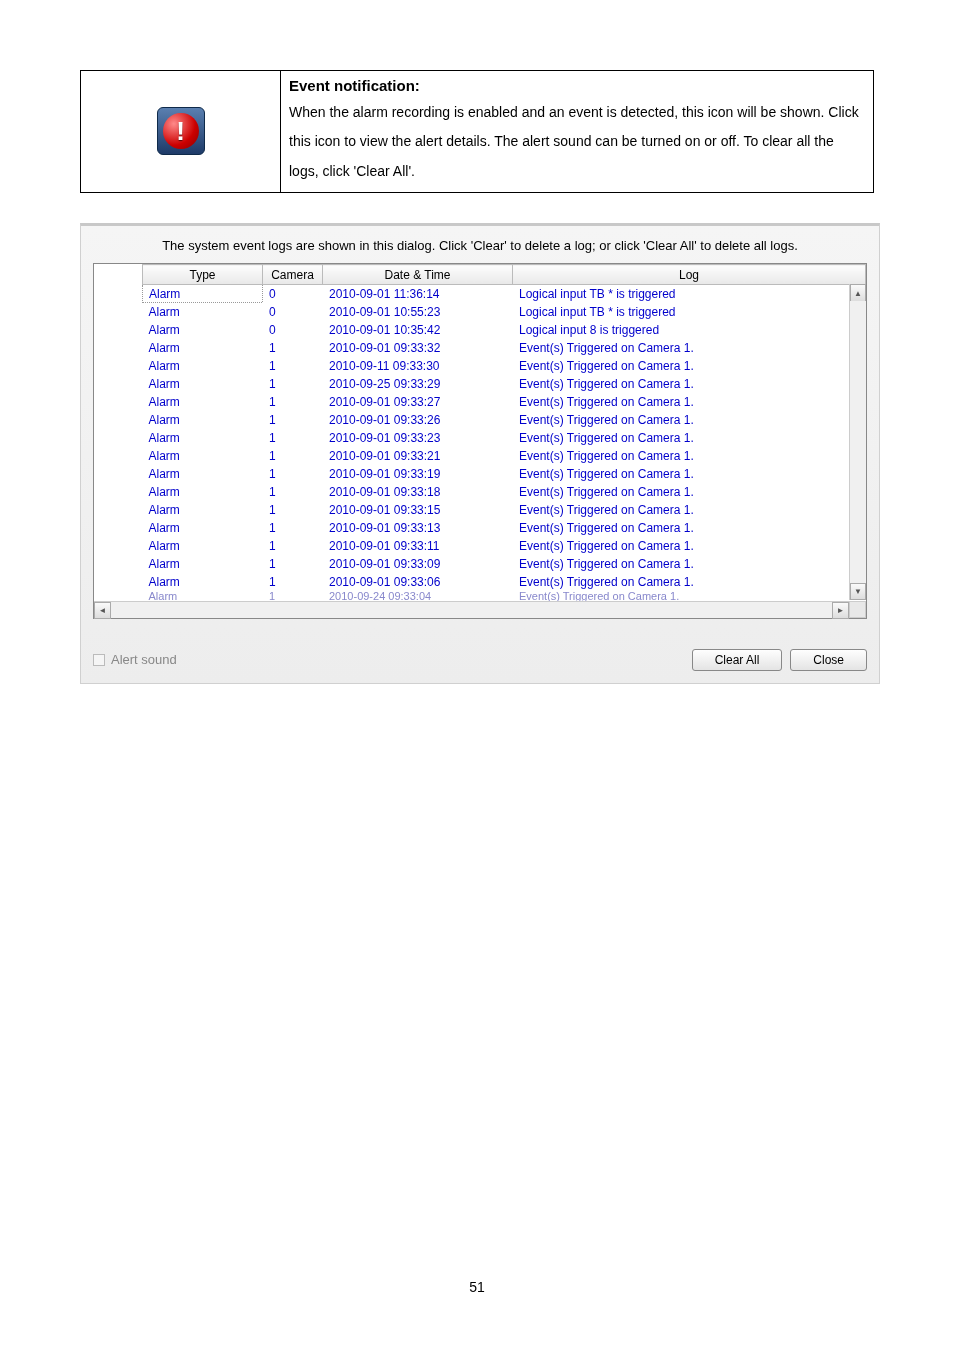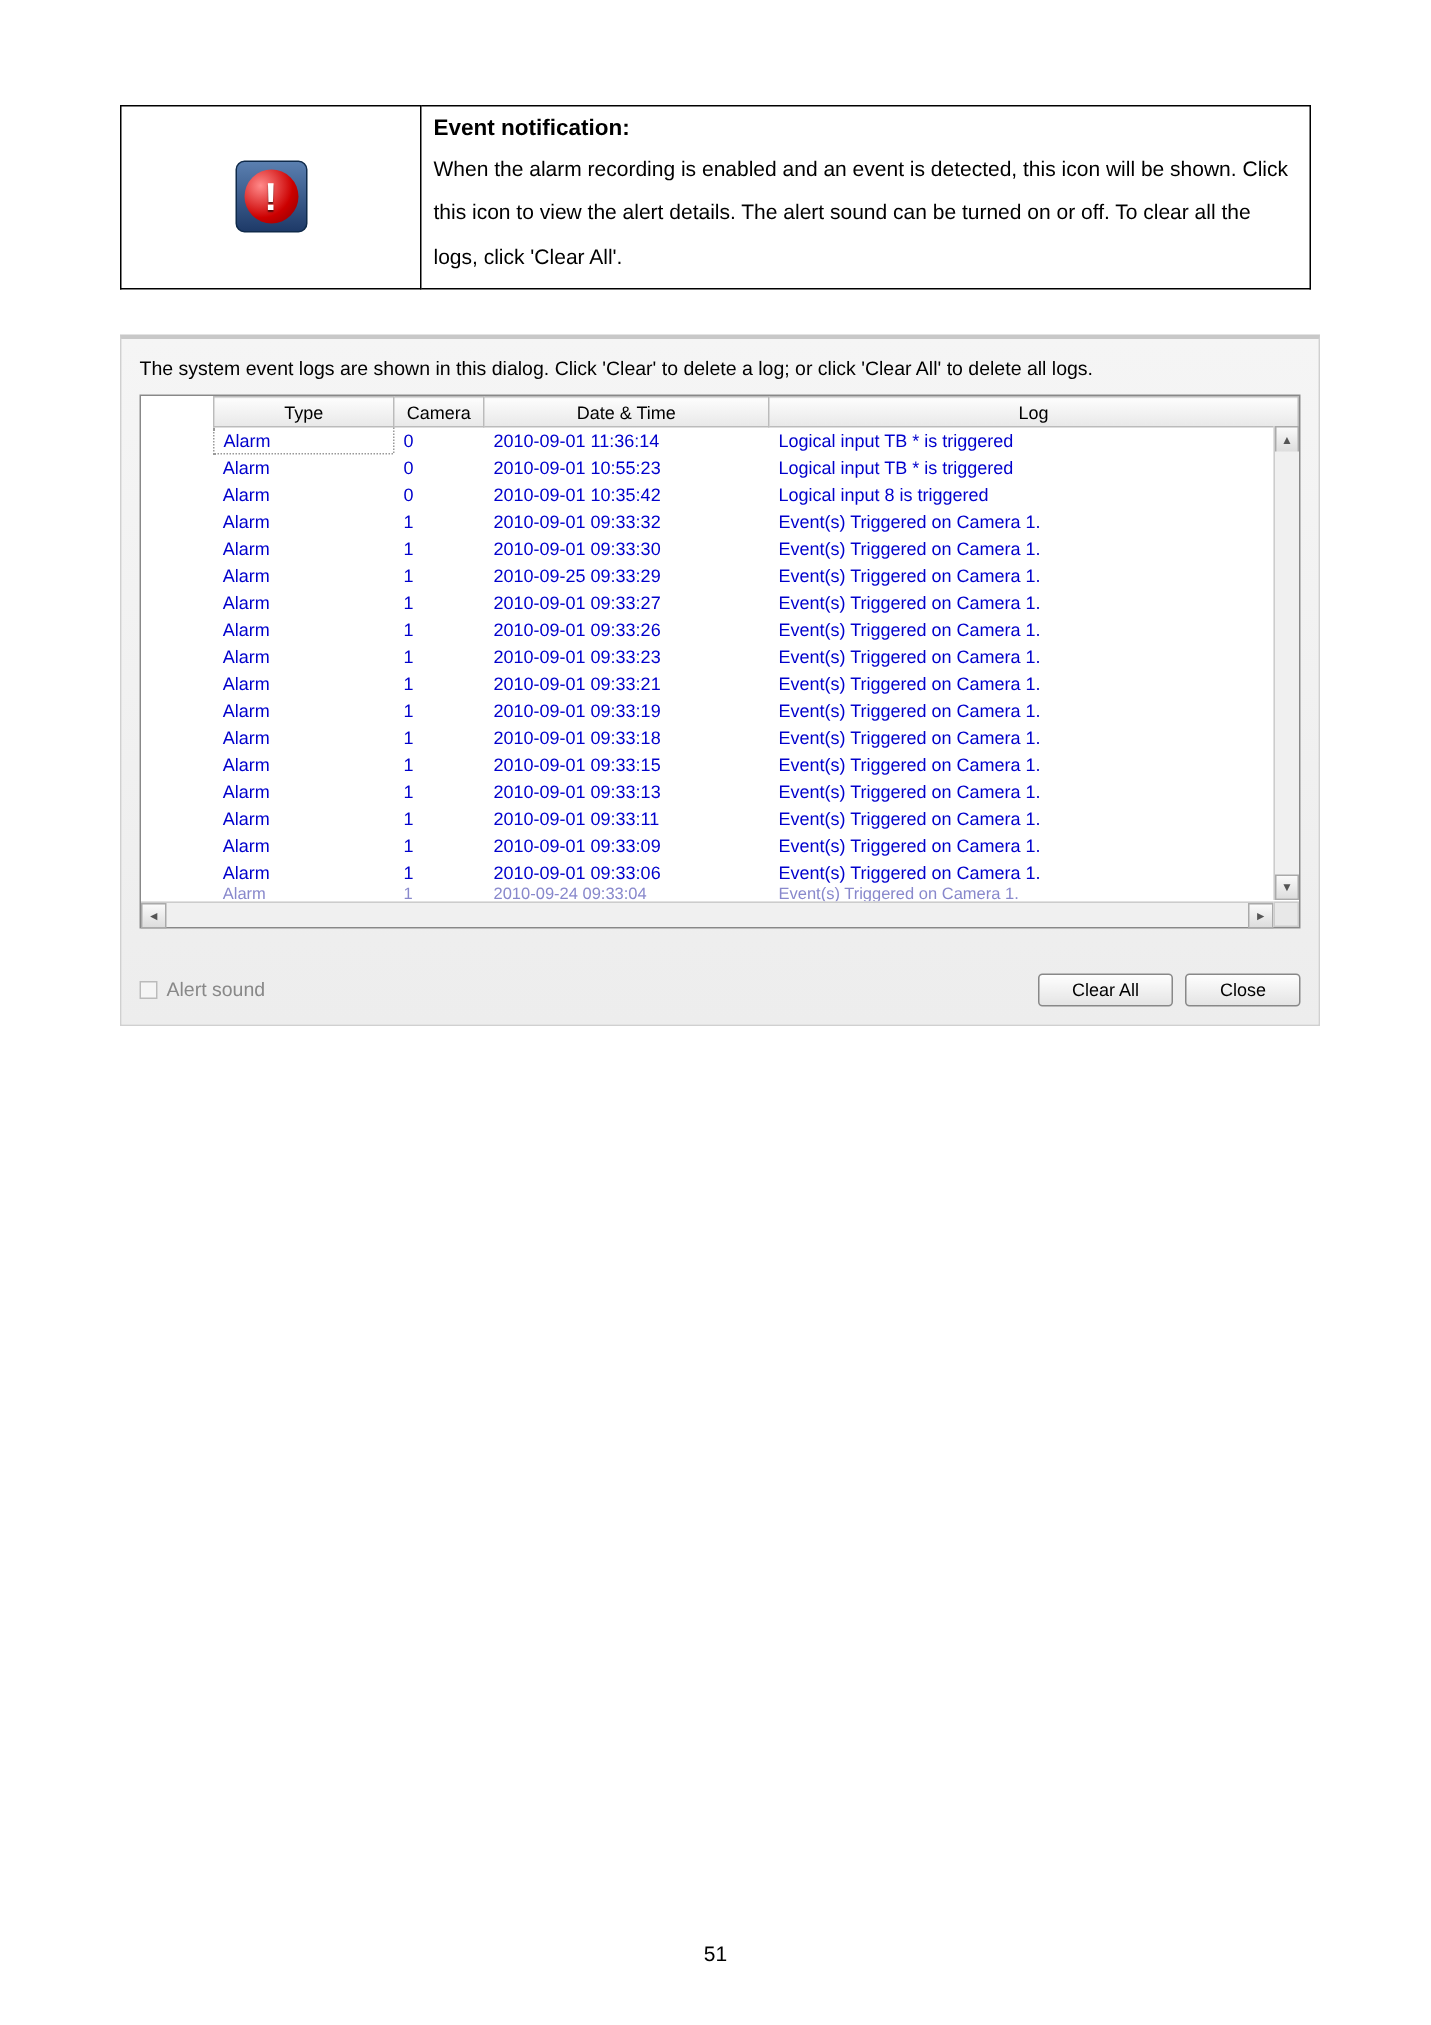--- a/index.html
+++ b/index.html
@@ -73,20 +73,21 @@
       background: linear-gradient(#f5f5f5, #ededed);
       width: 800px;
       padding: 12px;
       border-top: 3px solid #c8c8c8;
     }
     .dialog-intro {
       font-size: 13px;
       color: #000;
       margin-bottom: 8px;
       line-height: 1.3;
+      text-align: center;
     }
     .log-table-wrap {
       border: 1px solid #888;
       background: #fff;
       position: relative;
       padding-left: 48px;
     }
     .log-table {
       border-collapse: collapse;
       width: 100%;
@@ -201,21 +202,21 @@
       border-radius: 3px;
       font-size: 12px;
       color: #000;
       display: flex;
       align-items: center;
       justify-content: center;
       padding: 0 22px;
     }
     .page-number {
       position: absolute;
-      bottom: 40px;
+      bottom: 55px;
       left: 0;
       right: 0;
       text-align: center;
       font-size: 14px;
       color: #000;
     }
   </style>
 </head>
 <body>
 
@@ -270,21 +271,21 @@
           </tr>
           <tr>
             <td class="col-type type-cell">Alarm</td>
             <td class="col-camera">1</td>
             <td class="col-date">2010-09-01 09:33:32</td>
             <td class="col-log">Event(s) Triggered on Camera 1.</td>
           </tr>
           <tr>
             <td class="col-type type-cell">Alarm</td>
             <td class="col-camera">1</td>
-            <td class="col-date">2010-09-01 09:33:30</td>
+            <td class="col-date">2010-09-11 09:33:30</td>
             <td class="col-log">Event(s) Triggered on Camera 1.</td>
           </tr>
           <tr>
             <td class="col-type type-cell">Alarm</td>
             <td class="col-camera">1</td>
             <td class="col-date">2010-09-25 09:33:29</td>
             <td class="col-log">Event(s) Triggered on Camera 1.</td>
           </tr>
           <tr>
             <td class="col-type type-cell">Alarm</td>

